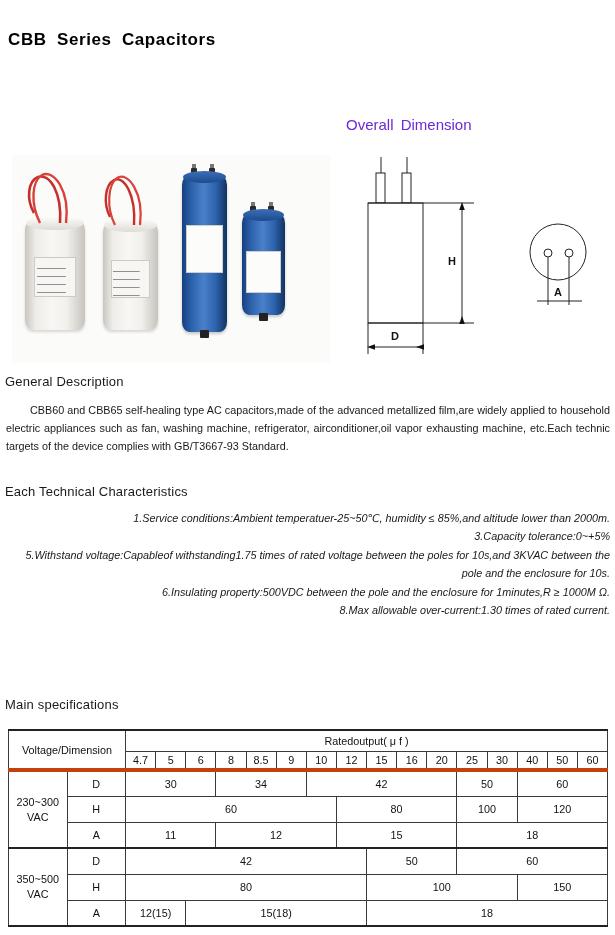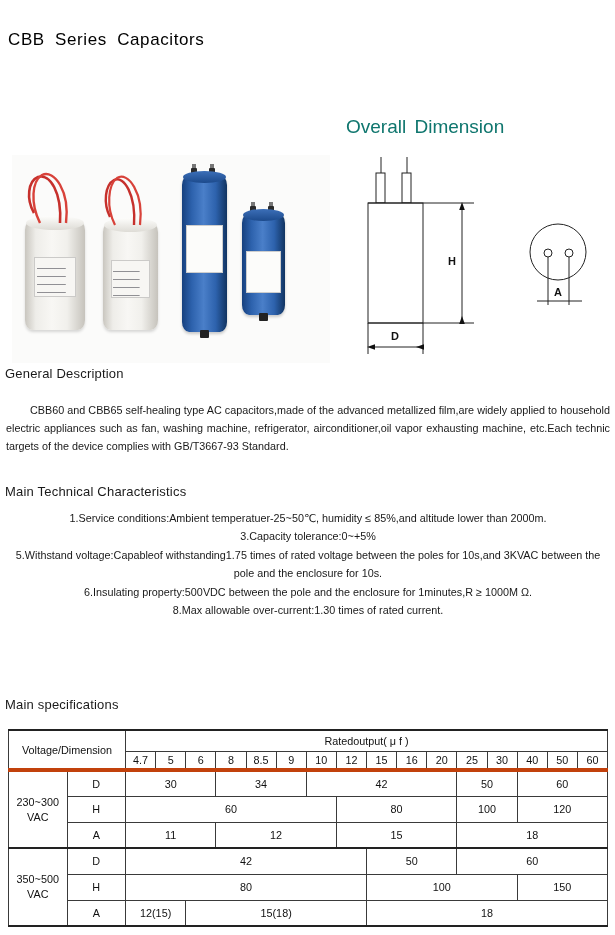--- a/index.html
+++ b/index.html
@@ -1,47 +1,47 @@
 <!DOCTYPE html>
 <html><head>
 <meta charset="utf-8">
 <style>
   * { margin:0; padding:0; box-sizing:border-box; }
   html,body { width:615px; background:#fff; }
   body { position:relative; height:935px; font-family:"Liberation Sans","DejaVu Sans",sans-serif; color:#1c1c1c; overflow:hidden; }
 
-  .page-title { position:absolute; left:8px; top:30px; font-size:17px; font-weight:normal; color:#000; letter-spacing:0.6px; word-spacing:5px; }
+  .page-title { position:absolute; left:8px; top:30px; font-size:17px; font-weight:bold; color:#000; letter-spacing:0.6px; word-spacing:5px; }
 
   
   .photo { position:absolute; left:12px; top:155px; width:318px; height:208px; background:#fbfbfa; }
   .cap { position:absolute; }
   .cap-body { position:absolute; left:0; top:0; width:100%; height:100%; border-radius:7px/10px; }
   .white-body { background:linear-gradient(90deg,#c9c6bf 0%,#eeede9 18%,#f8f7f4 45%,#f1f0ec 70%,#c6c3bc 100%); box-shadow:0 2px 3px rgba(0,0,0,0.15); }
   .white-top { position:absolute; left:2%; top:-4px; width:96%; height:14px; border-radius:50%; background:linear-gradient(180deg,#fdfdfb,#dedcd6); }
   .blue-body { background:linear-gradient(90deg,#16407e 0%,#2d62ad 22%,#4a7fc9 48%,#2d62ad 75%,#113461 100%); box-shadow:0 2px 3px rgba(0,0,0,0.2); }
   .blue-top { position:absolute; left:3%; top:-4px; width:94%; height:12px; border-radius:50%; background:linear-gradient(180deg,#3c6fb8,#1c4a8c); }
   .cap-label { position:absolute; background:#f7f6f3; border:1px solid rgba(120,120,120,0.35);
                background-image:repeating-linear-gradient(180deg, transparent 0 4px, rgba(60,60,70,0.55) 4px 5px, transparent 5px 8px);
                background-size:72% auto; background-repeat:no-repeat; background-position:14% 6px; }
   .blue-label { background:#fcfcfa; }
   .terminal { position:absolute; width:6px; height:9px; background:#2a2a2a; border-radius:1px; }
   .terminal:before { content:""; position:absolute; left:1px; top:-4px; width:4px; height:4px; background:#777; }
   .stud { position:absolute; width:9px; height:8px; background:#222; border-radius:1px; }
   .wire { position:absolute; overflow:visible; }
 
   
-  .dim-heading { position:absolute; left:346px; top:116px; font-size:19px; color:#0f766e; word-spacing:3px; }
+  .dim-heading { position:absolute; left:346px; top:116px; font-size:15px; color:#6d28d9; word-spacing:3px; }
   .drawing { position:absolute; }
   .drawing svg text { font-family:"Liberation Sans","DejaVu Sans",sans-serif; font-size:11px; font-weight:bold; fill:#111; }
 
   
   .sec-heading { position:absolute; font-size:13px; color:#1a1a1a; letter-spacing:0.2px; }
   .desc-body { position:absolute; left:6px; top:401px; width:604px; font-size:10.8px; line-height:18px; text-align:justify; text-indent:24px; color:#191919; }
   .char-list { position:absolute; left:6px; top:509px; width:604px; font-size:10.8px; line-height:18.4px; color:#191919; }
-  .char-list div { text-align:center; }
+  .char-list div { text-align:right;font-style:italic; }
 
   
   .spec-wrap { position:absolute; left:8px; top:729px; width:600px; }
   table.spec { width:600px; border-collapse:collapse; table-layout:fixed; font-size:10.8px; color:#111; }
   table.spec td { border:1px solid #3a3a3a; text-align:center; vertical-align:middle; padding:0; }
   table.spec { border-top:2px solid #222; border-bottom:2px solid #222; }
   tr.hdr1 td { height:21px; }
   tr.hdr2 td { height:19px; }
   tr.hdr2 { border-bottom:4px solid #c2410c; }
   tr.datarow td { height:26px; }
@@ -130,24 +130,24 @@
       <circle cx="40" cy="48" r="4" fill="#fff"></circle>
       <circle cx="61" cy="48" r="4" fill="#fff"></circle>
       <line x1="40" y1="52" x2="40" y2="100"></line>
       <line x1="61" y1="52" x2="61" y2="100"></line>
       <line x1="29" y1="96" x2="74" y2="96"></line>
     </g>
     <text x="46" y="91">A</text>
   </svg>
 </div>
 
-<div class="sec-heading" style="left:5px; top:366px;">General Description</div>
+<div class="sec-heading" style="left:5px; top:374px;">General Description</div>
 <p class="desc-body">CBB60 and CBB65 self-healing type AC capacitors,made of the advanced metallized film,are widely applied to household electric appliances such as fan, washing machine, refrigerator, airconditioner,oil vapor exhausting machine, etc.Each technic targets of the device complies with GB/T3667-93 Standard.</p>
 
-<div class="sec-heading" style="left:5px; top:484px;">Main Technical Characteristics</div>
+<div class="sec-heading" style="left:5px; top:484px;">Each Technical Characteristics</div>
 <div class="char-list" id="char-list">
     <div>1.Service conditions:Ambient temperatuer-25~50℃, humidity ≤ 85%,and altitude lower than 2000m.</div>
     <div>3.Capacity tolerance:0~+5%</div>
     <div>5.Withstand voltage:Capableof withstanding1.75 times of rated voltage between the poles for 10s,and 3KVAC between the pole and the enclosure for 10s.</div>
     <div>6.Insulating property:500VDC between the pole and the enclosure for 1minutes,R ≥ 1000M Ω.</div>
     <div>8.Max allowable over-current:1.30 times of rated current.</div>
   </div>
 
 <div class="sec-heading" style="left:5px; top:697px;">Main specifications</div>
 

